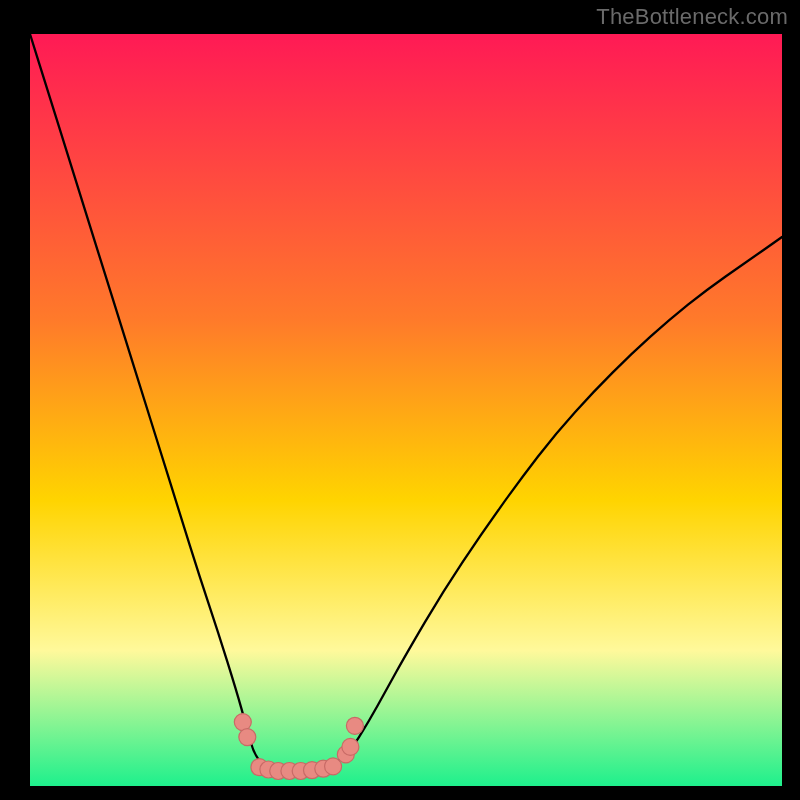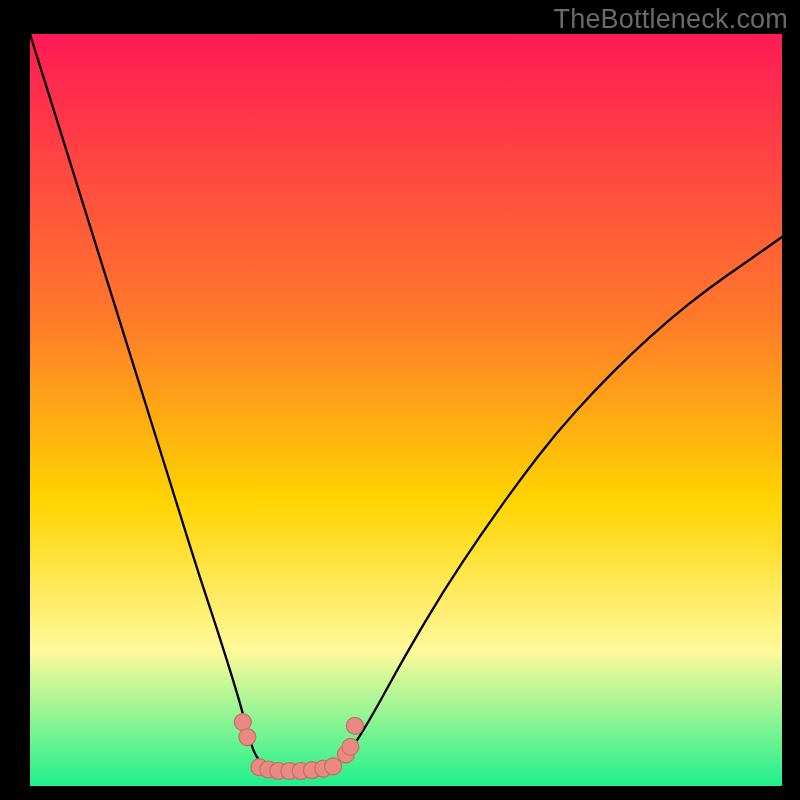--- a/index.html
+++ b/index.html
@@ -15,21 +15,21 @@
     position: relative;
     width: 800px;
     height: 800px;
     background: #000;
   }
   .watermark {
     position: absolute;
     top: 4px;
     right: 12px;
     color: #6a6a6a;
-    font-size: 27px;
+    font-size: 22px;
     font-weight: 500;
     letter-spacing: 0.2px;
     z-index: 10;
     text-align: right;
   }
   svg.plot {
     position: absolute;
     top: 0;
     left: 0;
   }

